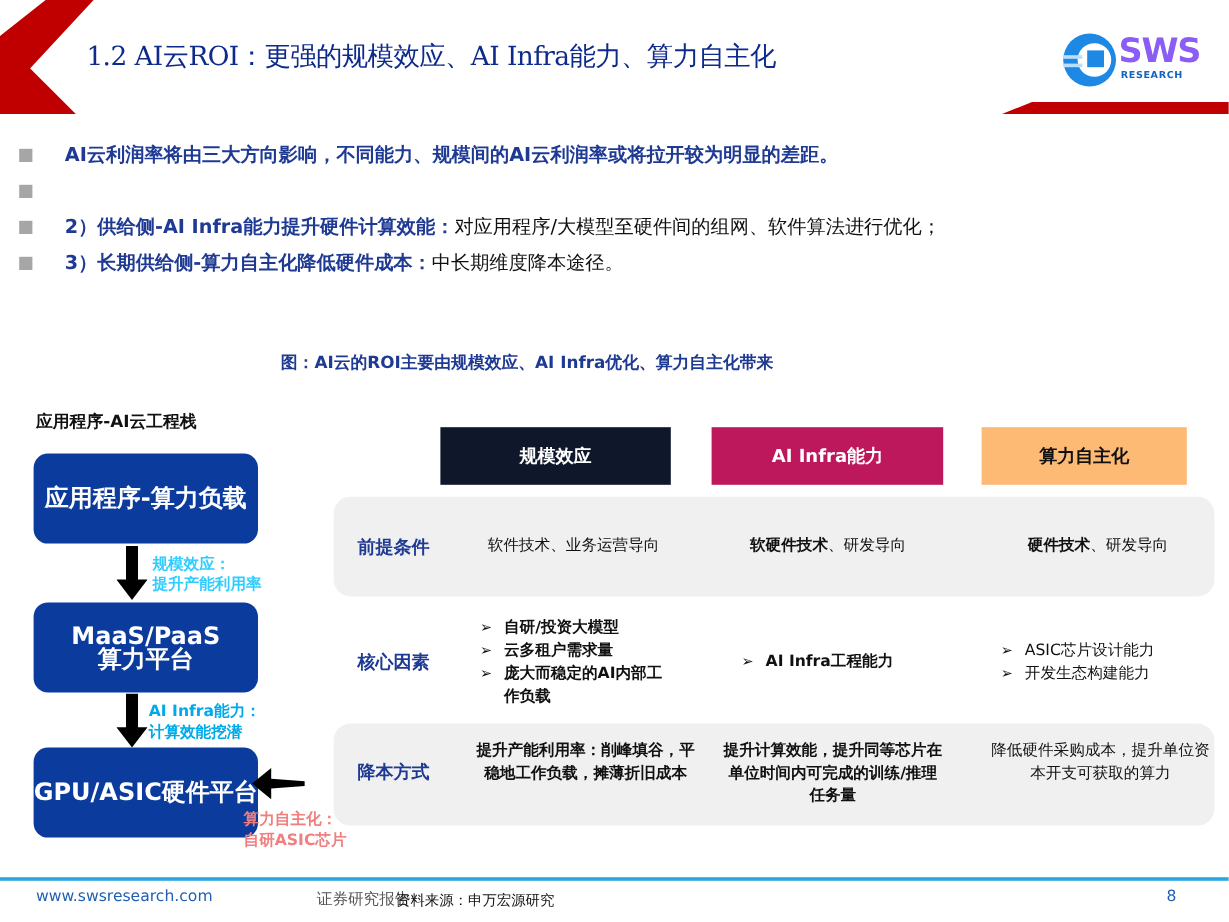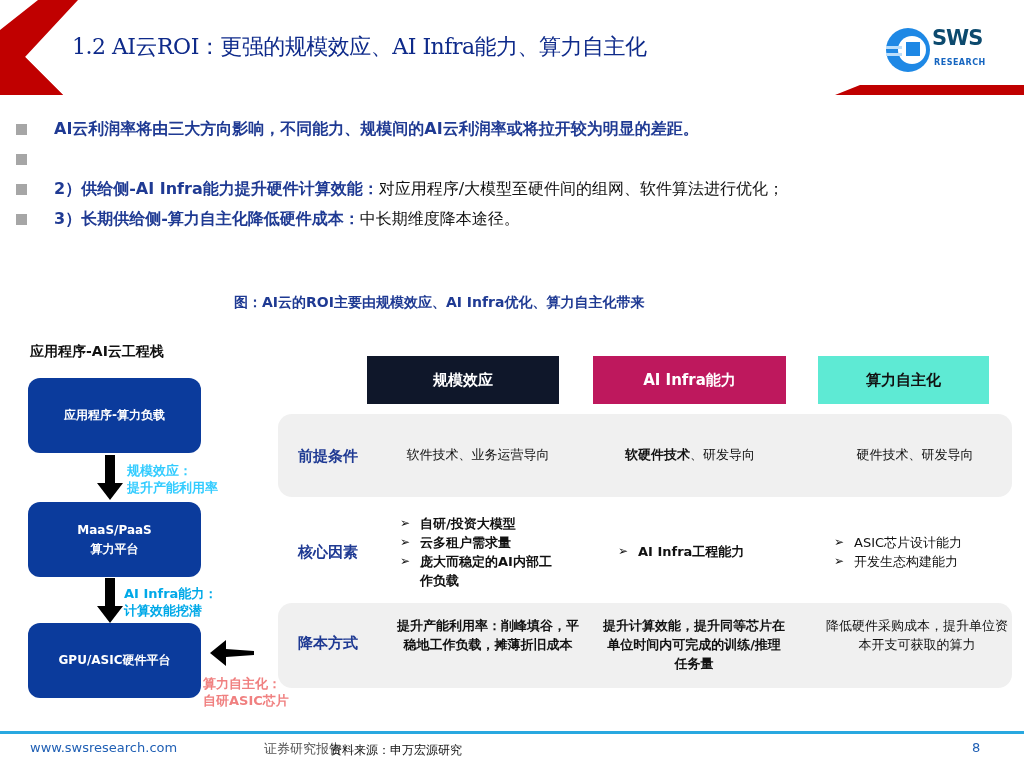--- a/index.html
+++ b/index.html
@@ -3,34 +3,34 @@
 <meta charset="utf-8">
 <style>
   * { margin: 0; padding: 0; box-sizing: border-box; }
   html, body { width: 1024px; height: 768px; background: #ffffff; overflow: hidden; }
   body { position: relative; font-family: "DejaVu Sans", "Liberation Sans", sans-serif; color: #111; }
 
   .header { position: absolute; left: 0; top: 0; width: 1024px; height: 105px; }
   .header svg { position: absolute; left: 0; top: 0; }
   .title { position: absolute; left: 72px; top: 32px; font-family: "DejaVu Serif", "Liberation Serif", serif; font-size: 22px; color: #0e2a8a; letter-spacing: -0.5px; white-space: nowrap; }
   .logo { position: absolute; left: 884px; top: 24px; width: 136px; height: 52px; }
-  .logo-text { position: absolute; left: 48px; top: 2px; font-family: "DejaVu Sans", sans-serif; font-weight: bold; font-size: 21px; color: #0c4a6e; letter-spacing: -1px; }
+  .logo-text { position: absolute; left: 48px; top: 2px; font-family: "DejaVu Sans", sans-serif; font-weight: bold; font-size: 28px; color: #8b5cf6; letter-spacing: -1px; }
   .logo-sub { position: absolute; left: 50px; top: 34px; font-size: 8px; font-weight: bold; color: #1565c0; letter-spacing: 0.5px; }
 
   .bullets { position: absolute; left: 14px; top: 118px; width: 1000px; }
   .bullet { position: relative; height: 30px; font-size: 16px; line-height: 22px; white-space: nowrap; }
   .bullet .sq { position: absolute; left: 2px; top: 6px; width: 11px; height: 11px; background: #a6a6a6; }
   .bullet .txt { position: absolute; left: 40px; top: 0; }
   .bl { color: #1f3a93; font-weight: bold; }
   .nm { color: #111; }
 
   .caption { position: absolute; left: 234px; top: 294px; font-size: 14px; font-weight: bold; color: #1f3a93; white-space: nowrap; }
 
   .stack-title { position: absolute; left: 30px; top: 343px; font-size: 14px; font-weight: bold; color: #111; white-space: nowrap; }
-  .stack-box { position: absolute; left: 28px; width: 173px; background: #0b3b9c; border-radius: 12px; color: #fff; font-weight: bold; font-size: 12px; text-align: center; display: flex; flex-direction: column; justify-content: center; align-items: center; line-height: 19px; }
+  .stack-box { position: absolute; left: 28px; width: 187px; background: #0b3b9c; border-radius: 12px; color: #fff; font-weight: bold; font-size: 20px; text-align: center; display: flex; flex-direction: column; justify-content: center; align-items: center; line-height: 19px; }
   .anno { position: absolute; font-size: 13px; font-weight: bold; line-height: 17px; white-space: nowrap; }
   .anno.cyan { color: #33ccff; }
   .anno.cyan2 { color: #00a9e8; }
   .anno.pink { color: #f08080; }
 
   .col-head { position: absolute; top: 356px; height: 48px; font-size: 15px; font-weight: bold; display: flex; align-items: center; justify-content: center; }
   .row-panel { position: absolute; left: 278px; width: 734px; background: #f0f0f0; border-radius: 14px; }
   .row-label { position: absolute; left: 298px; font-size: 15px; font-weight: bold; color: #1f3a93; white-space: nowrap; }
   .cell { position: absolute; font-size: 13px; line-height: 19px; color: #111; text-align: center; }
   .cell.b { font-weight: bold; }
@@ -120,36 +120,36 @@
   <div>算力自主化：</div>
   <div>自研ASIC芯片</div>
 </div>
 
 <div class="col-head" style="left:367px;width:192px;background:#0f172a;color:#fff;">
   <span>规模效应</span>
 </div>
 <div class="col-head" style="left:593px;width:193px;background:#be185d;color:#fff;">
   <span>AI Infra能力</span>
 </div>
-<div class="col-head" style="left:818px;width:171px;background:#5eead4;color:#111;">
+<div class="col-head" style="left:818px;width:171px;background:#fdba74;color:#111;">
   <span>算力自主化</span>
 </div>
 
 <div class="row-panel" style="top:414px;height:83px;"></div>
 <div class="row-panel" style="top:603px;height:85px;"></div>
 
 <div class="row-label" style="top:447px;">前提条件</div>
 <div class="cell" style="left:378px;top:445px;width:200px;">
   <span class="b2" style="font-weight:bold"></span><span>软件技术、业务运营导向</span>
 </div>
 <div class="cell" style="left:590px;top:445px;width:200px;">
   <span style="font-weight:bold">软硬件技术</span><span>、研发导向</span>
 </div>
 <div class="cell" style="left:810px;top:445px;width:210px;">
-  <span style="font-weight:normal">硬件技术</span><span>、研发导向</span>
+  <span style="font-weight:bold">硬件技术</span><span>、研发导向</span>
 </div>
 
 <div class="row-label" style="top:543px;">核心因素</div>
 <div class="cell b" style="left:400px;top:514px;width:160px;">
   <ul>
     <li>自研/投资大模型</li>
     <li>云多租户需求量</li>
     <li>庞大而稳定的AI内部工作负载</li>
   </ul>
 </div>

